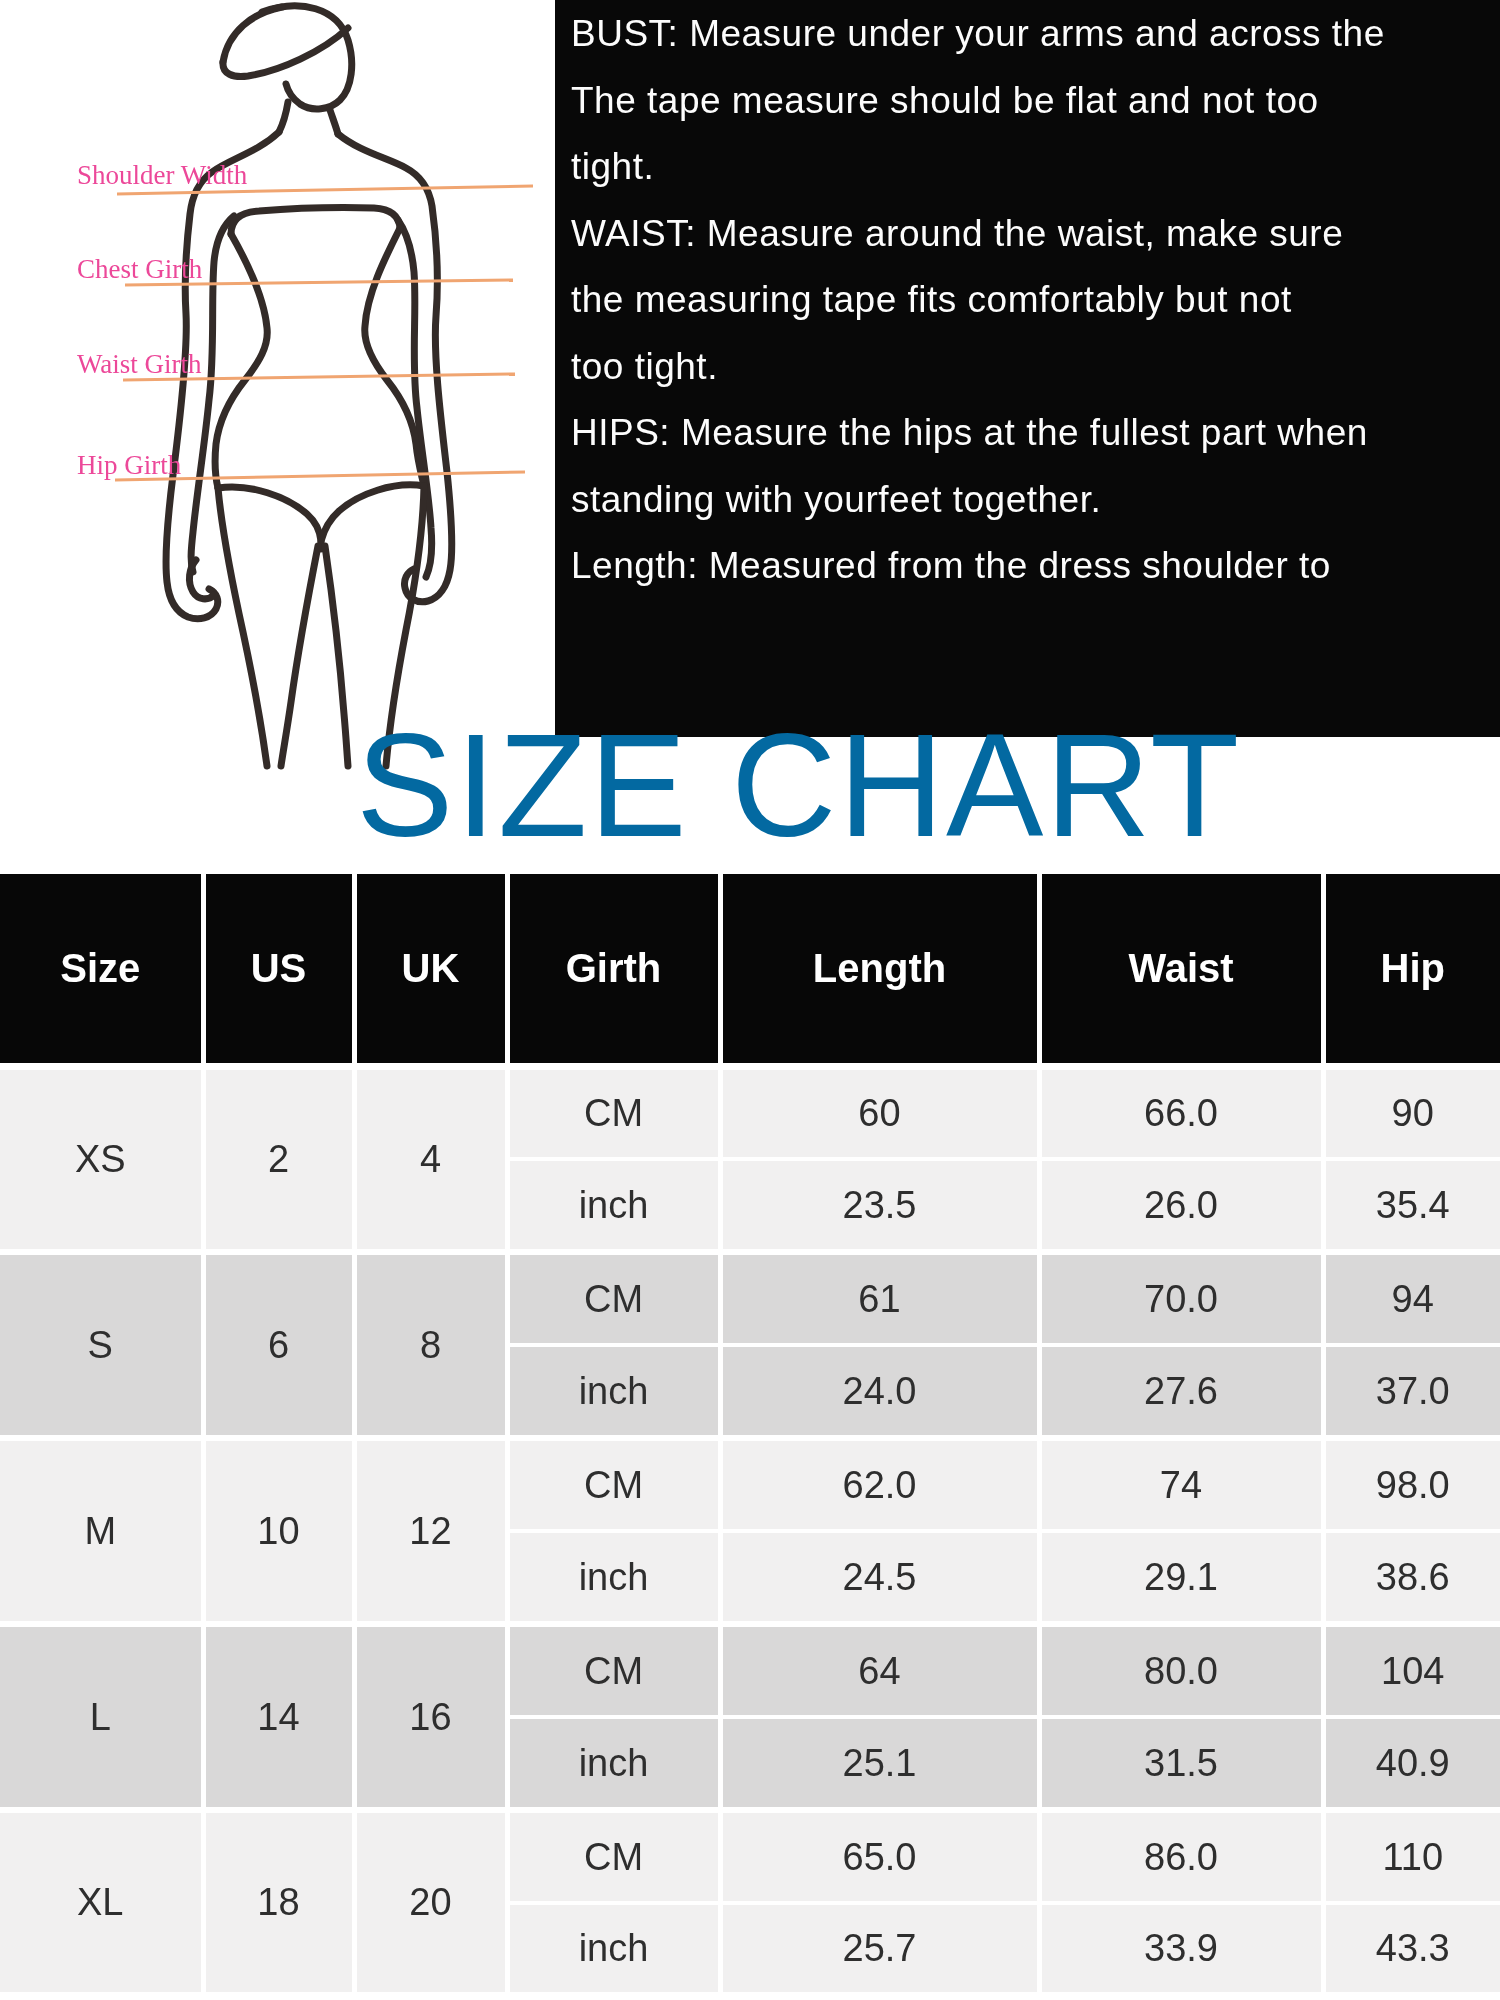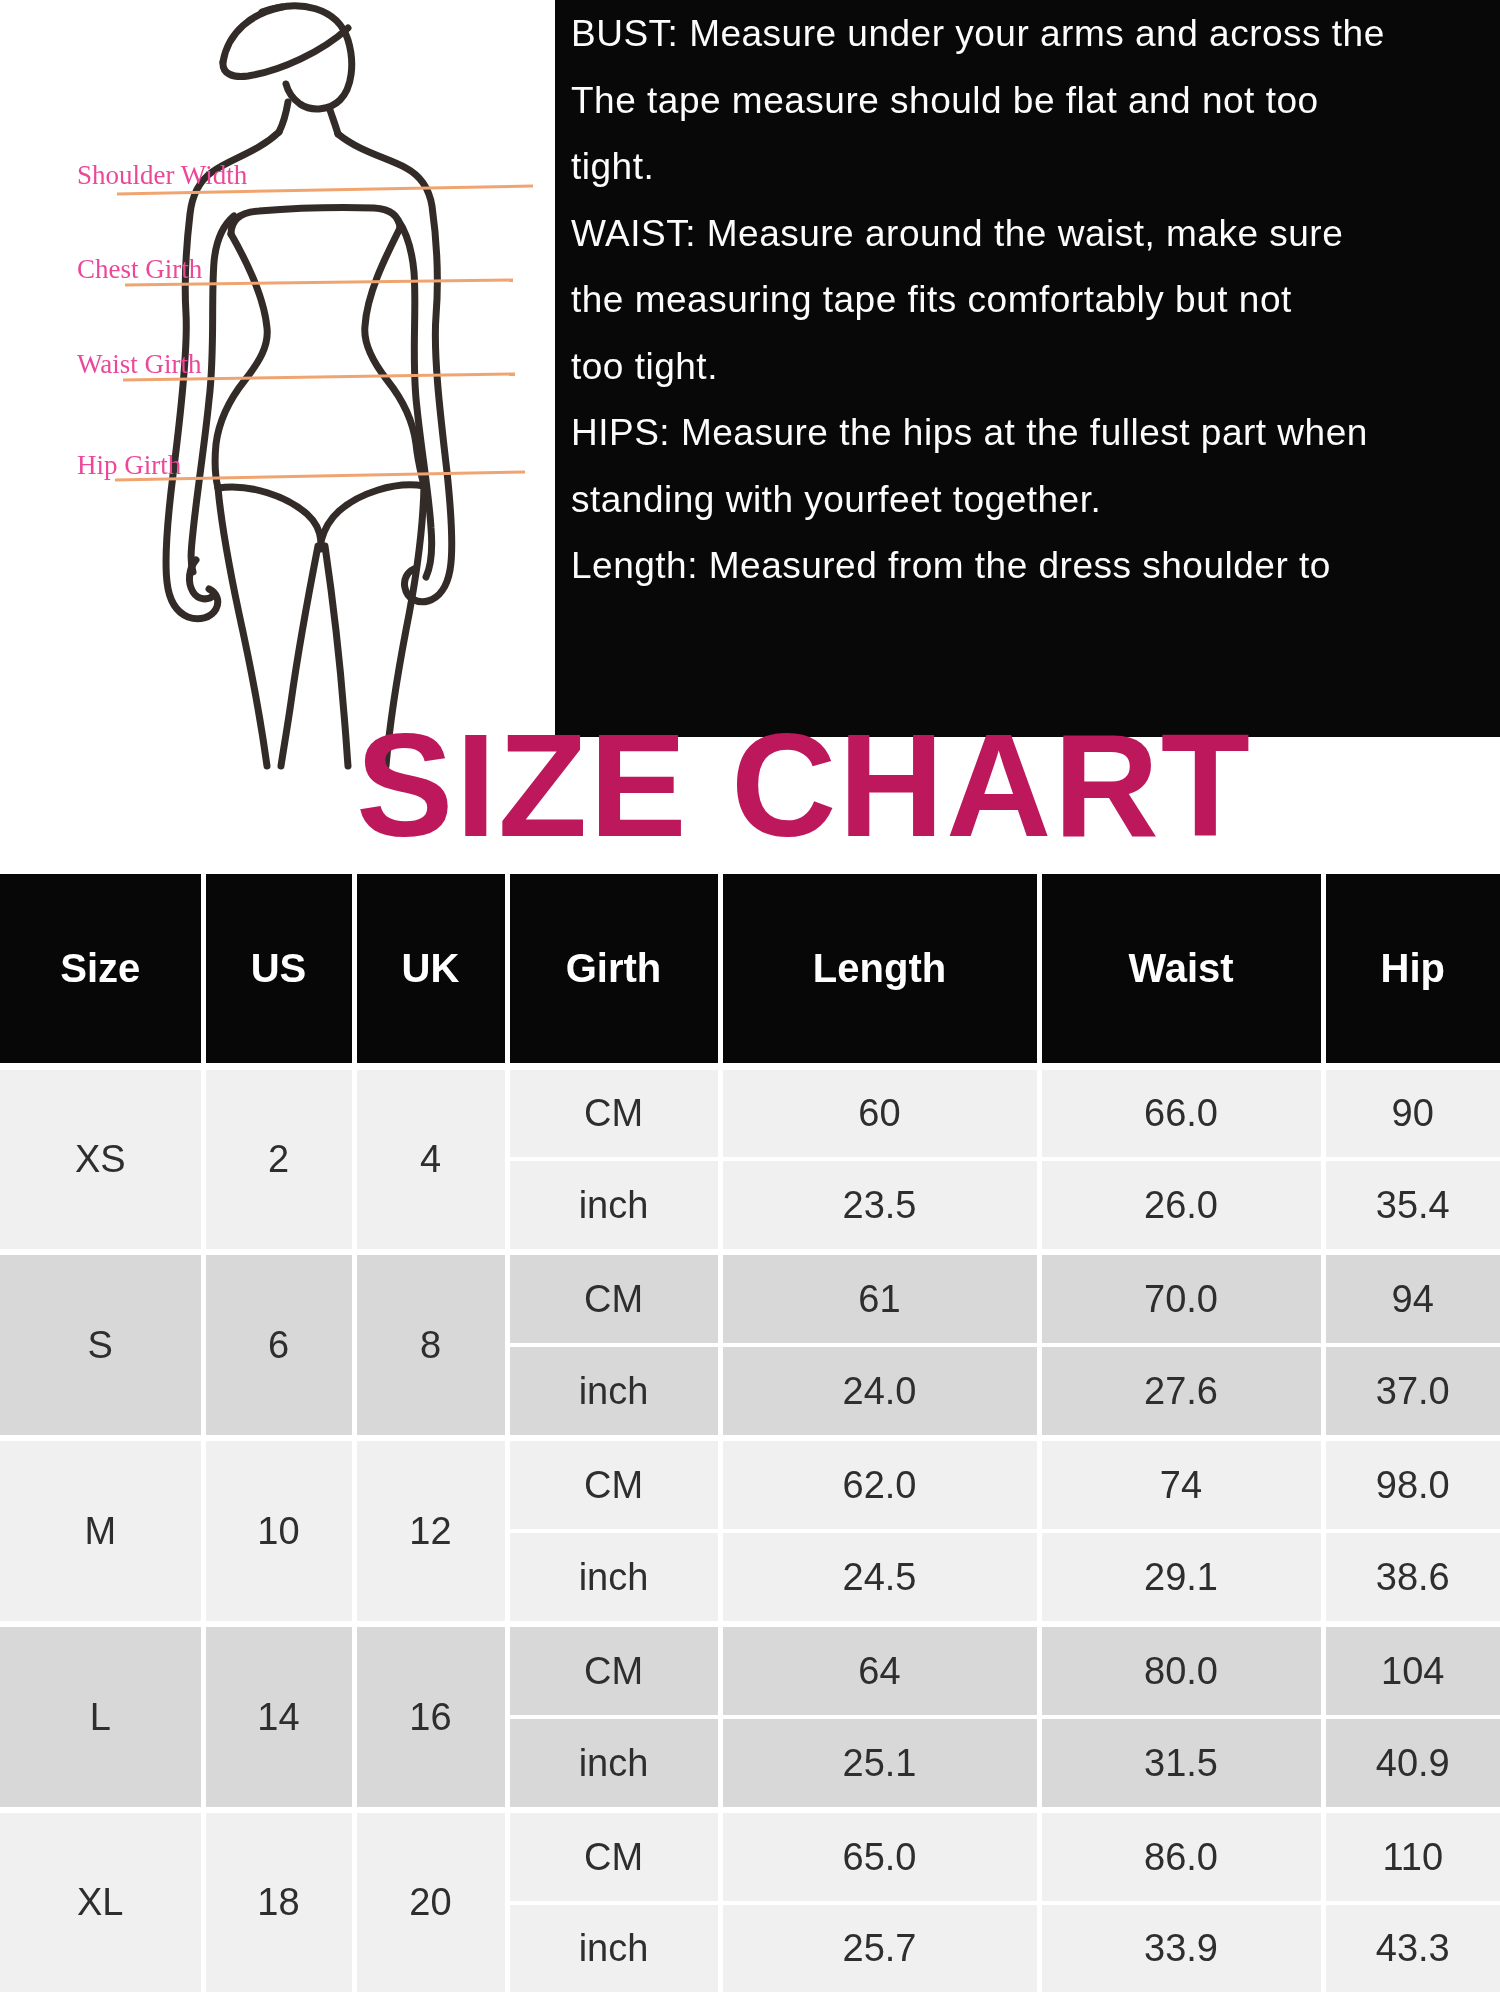--- a/index.html
+++ b/index.html
@@ -14,22 +14,22 @@
             font-size: 27px; color: #ec4899; white-space: nowrap; margin-left: 20px; }
 
   
   .info-box { position: absolute; left: 555px; top: 0; width: 945px; height: 737px;
               background: #080808; padding: 1px 1px 0 16px; overflow: hidden; }
   .info-box .iline { font-size: 37px; line-height: 66.5px; color: #fcfcfc;
                      letter-spacing: 0.5px; white-space: nowrap; }
 
   
   .page-title { position: absolute; left: 356px; top: 713px; font-size: 146px;
-                line-height: 1; letter-spacing: 2px; color: #be185d;
-                font-weight: 700; white-space: nowrap; }
+                line-height: 1; letter-spacing: 2px; color: #0369a1;
+                font-weight: 400; white-space: nowrap; }
 
   
   table.size-table { position: absolute; left: 0; top: 874px; width: 1500px;
                      border-collapse: collapse; table-layout: fixed; }
   .size-table th { background: #070707; color: #ffffff; font-weight: 700;
                    font-size: 40px; height: 192px; text-align: center;
                    border-left: 5px solid #ffffff; border-right: 5px solid #ffffff;
                    border-bottom: 7px solid #ffffff; }
   .size-table td { font-size: 38px; color: #2e2e2e; text-align: center;
                    height: 93px; border-left: 5px solid #ffffff;

